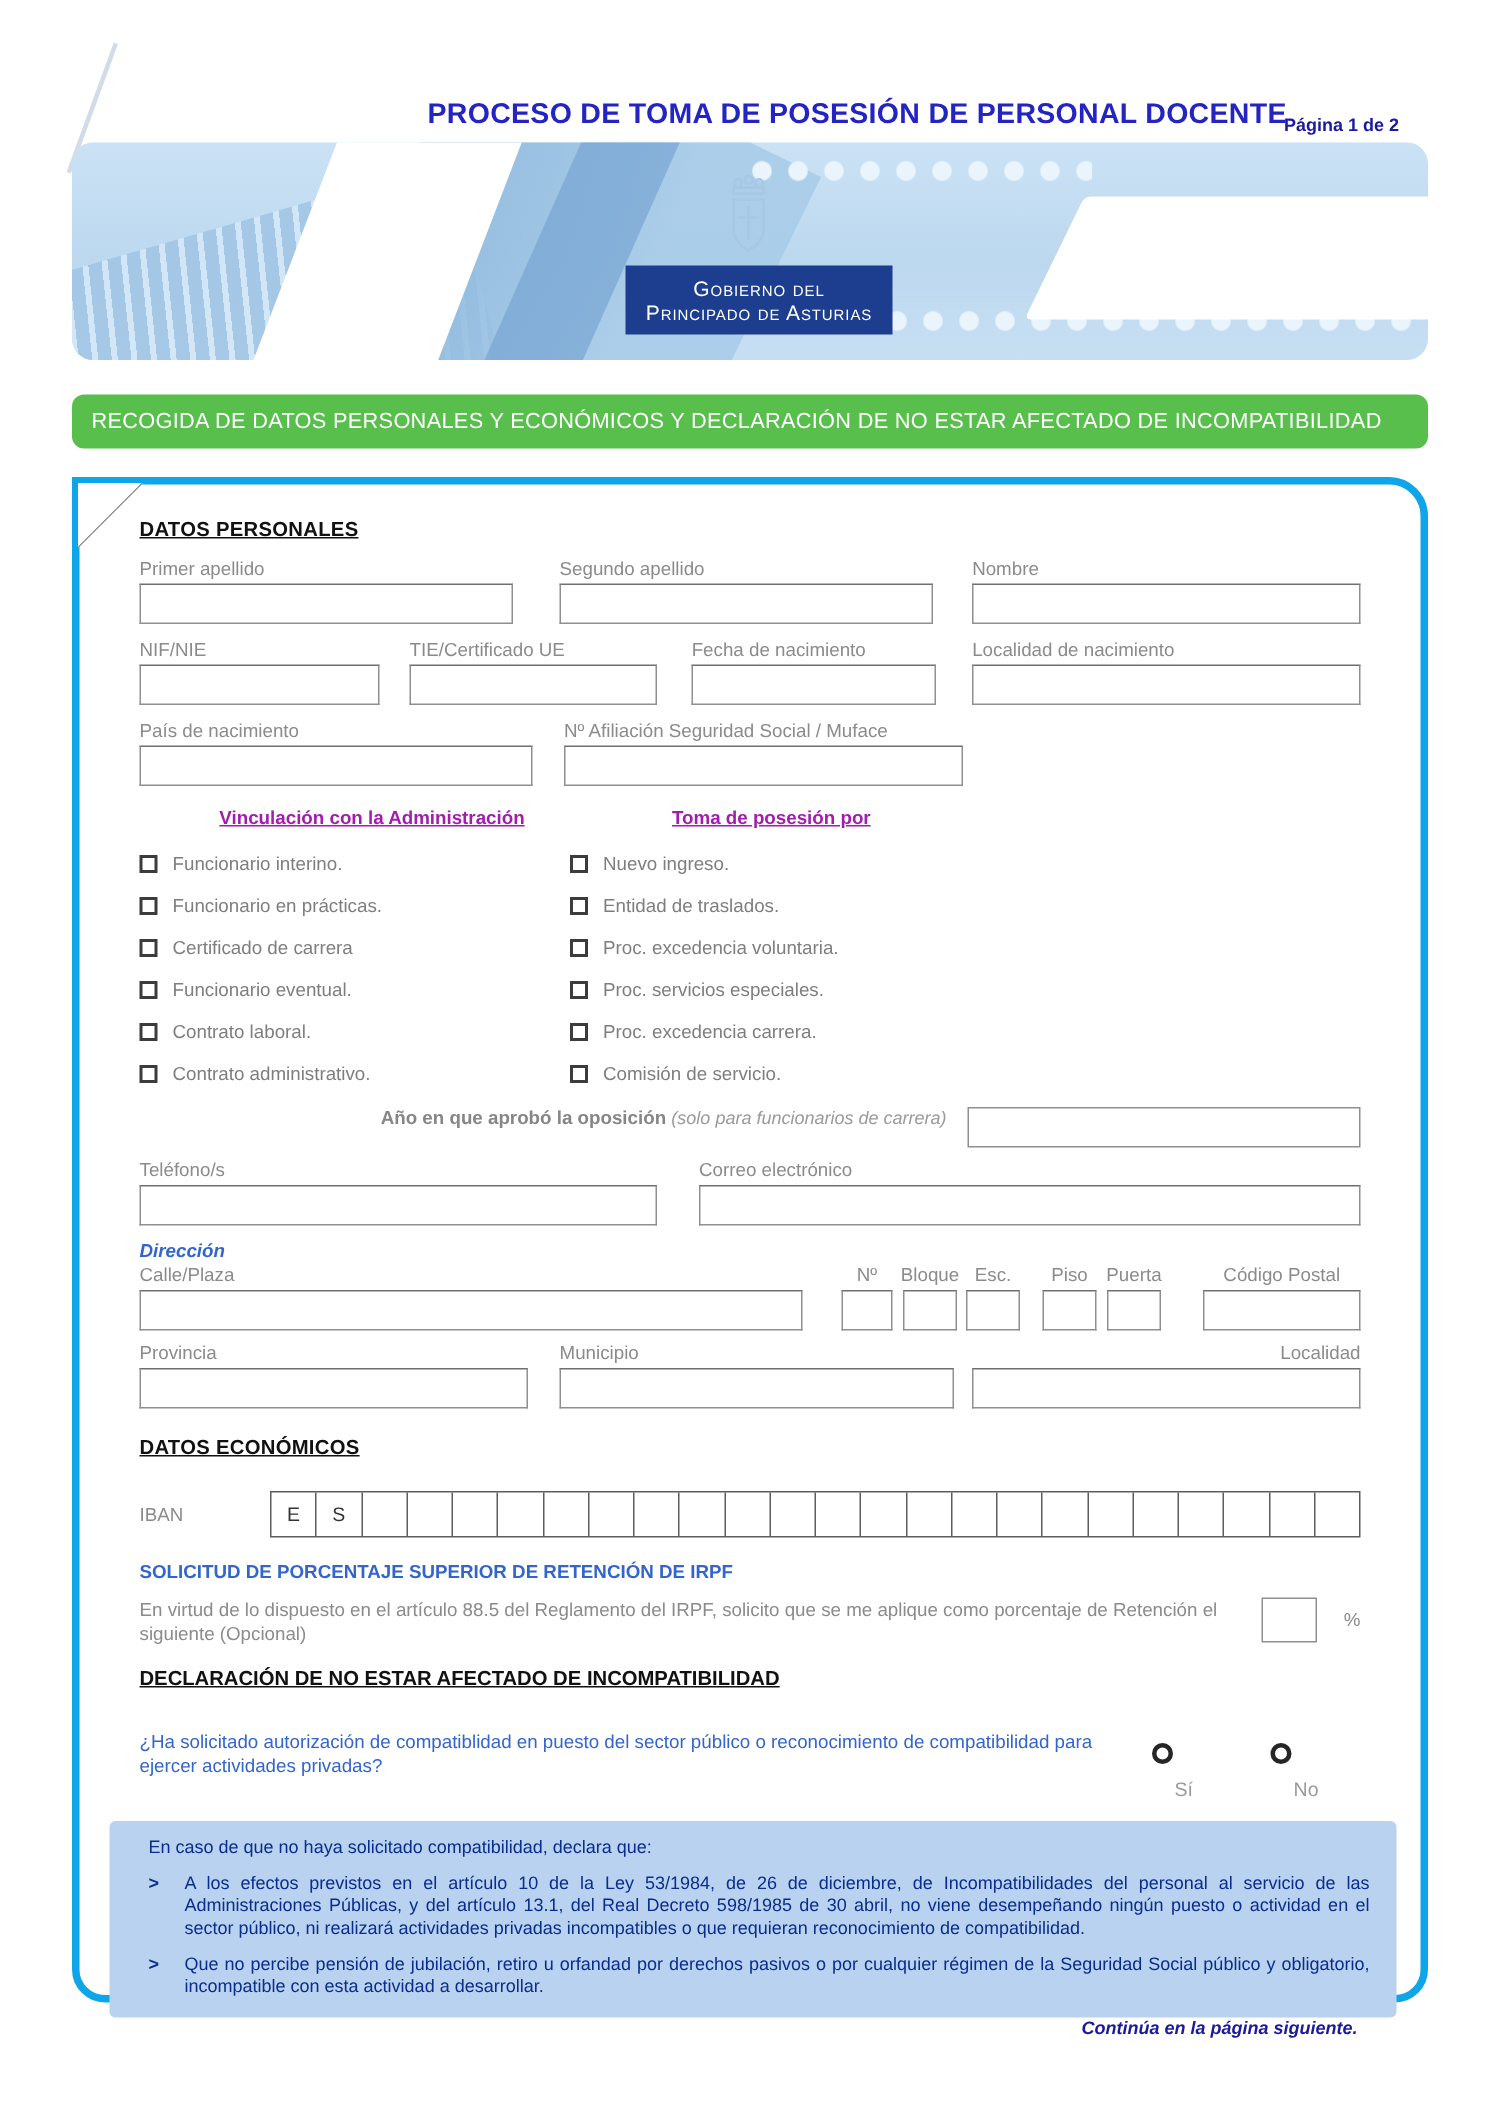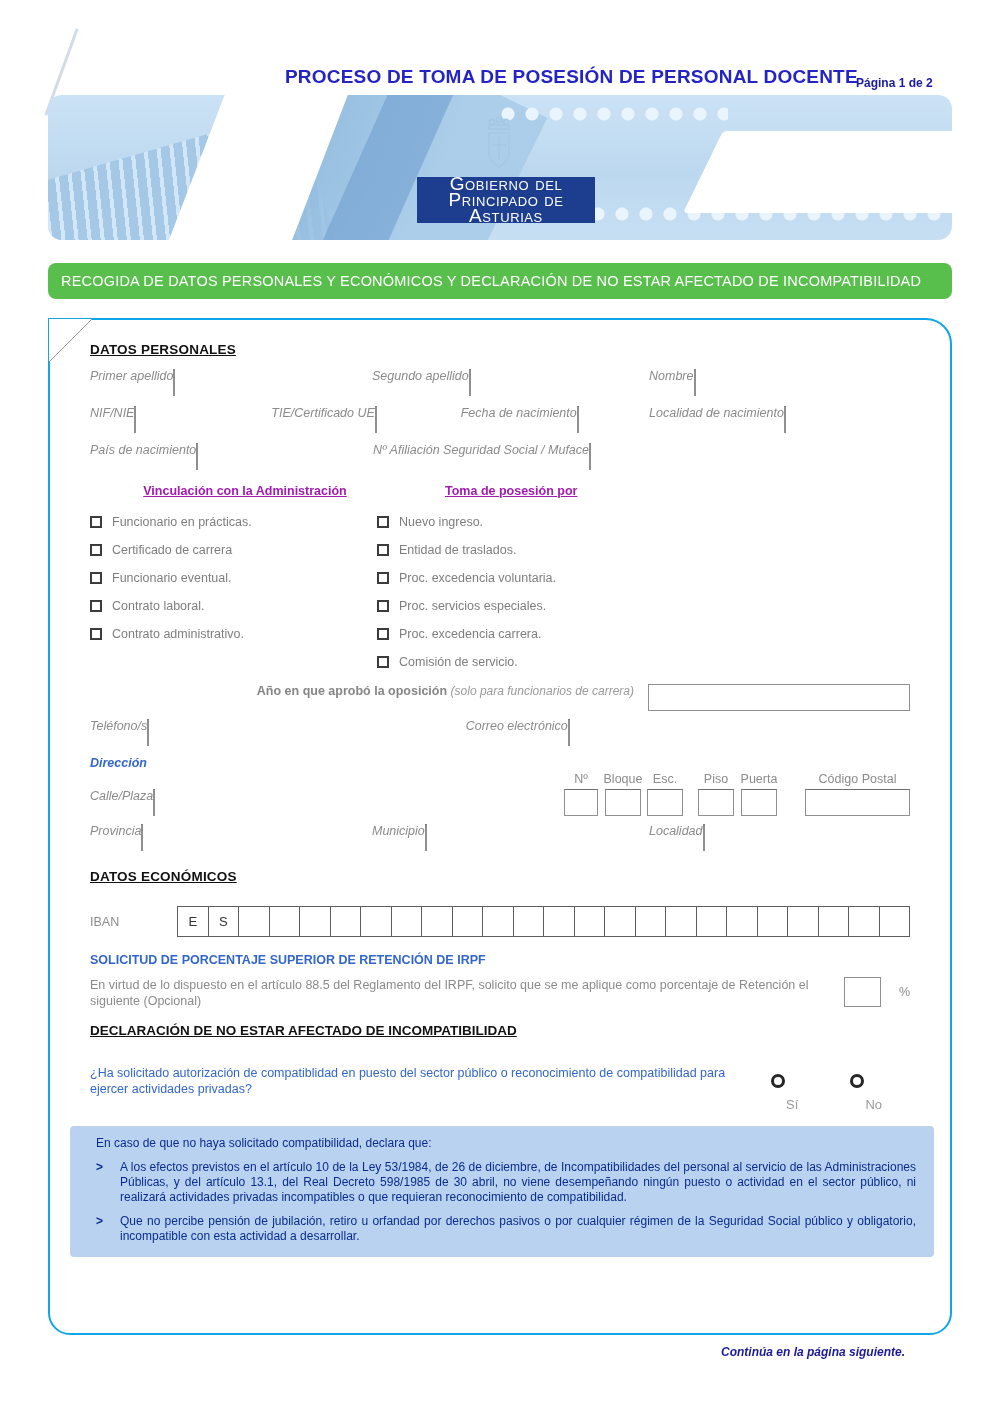--- a/index.html
+++ b/index.html
@@ -19,37 +19,37 @@
   .dots { position: absolute; height: 22px; background-image: radial-gradient(circle at 10px 11px, #eaf4fc 6px, rgba(0,0,0,0) 7px); background-size: 24px 22px; background-repeat: repeat-x; }
   .dots-a { left: 450px; top: 8px; width: 230px; }
   .dots-b { left: 540px; top: 108px; width: 360px; }
   .hp-slash { position: absolute; left: 150px; top: -45px; width: 115px; height: 250px; background: #fff; transform: rotate(21deg); }
   .hp-cut { position: absolute; left: 655px; top: 36px; width: 300px; height: 82px; background: #fff; transform: skewX(-26deg); border-radius: 4px; }
   .doc-title { position: absolute; left: 285px; top: 66px; font-size: 19px; font-weight: bold; color: #2424c4; letter-spacing: .2px; white-space: nowrap; }
   .page-indicator { position: absolute; left: 856px; top: 76px; font-size: 12px; font-weight: bold; color: #1a1aa0; }
   .coat { position: absolute; left: 479px; top: 116px; }
   .gov-box { position: absolute; left: 417px; top: 177px; width: 178px; height: 46px; background: #1d3d8f;
              color: #fff; display: flex; flex-direction: column; align-items: center; justify-content: center;
-             font-variant: small-caps; font-size: 19px; line-height: 16px; letter-spacing: .6px; text-align: center; }
+             font-variant: small-caps; font-size: 14px; line-height: 16px; letter-spacing: .6px; text-align: center; }
 
   
   .banner { position: absolute; left: 48px; top: 263px; width: 904px; height: 36px; background: #58bf4c; border-radius: 8px;
             color: #fff; font-size: 14.5px; letter-spacing: .2px; display: flex; align-items: center; padding-left: 13px; white-space: nowrap; }
 
   
-  .card { position: absolute; left: 48px; top: 318px; width: 904px; height: 1017px; border: 2px solid #0ea5e9;
+  .card { position: absolute; left: 48px; top: 318px; width: 904px; height: 1017px; border: 5px solid #0ea5e9;
           border-radius: 0 26px 22px 22px; background: #fff; padding: 22px 40px 24px 40px; }
   .card::before { content: ""; position: absolute; top: -1px; left: -1px; width: 44px; height: 44px;
           background: linear-gradient(to bottom right, #fff 0 calc(50% - 1px), #9a9a9a calc(50% - 1px) 50%, rgba(0,0,0,0) 50%); }
 
   .sec-h { font-size: 13.5px; font-weight: bold; color: #111; text-decoration: underline; letter-spacing: .2px; }
   .lbl { display: block; font-size: 12.5px; color: #8b8b8b; margin-bottom: 3px; white-space: nowrap; }
   .box { border: 1px solid #8f8f8f; border-top-color: #6f6f6f; height: 27px; background: #fff; }
   .row { display: flex; }
-  .fld { display: flex; flex-direction: row; font-style: italic; } .mt8 { margin-top: 8px; } .mt10 { margin-top: 10px; } .mt12 { margin-top: 12px; } .mt18 { margin-top: 18px; }
+  .fld { display: flex; flex-direction: column; } .mt8 { margin-top: 8px; } .mt10 { margin-top: 10px; } .mt12 { margin-top: 12px; } .mt18 { margin-top: 18px; }
 
   
   .chk-headers { display: flex; margin: 14px 0 10px 0; }
   .chk-head { font-size: 12.5px; font-weight: bold; color: #a21caf; text-decoration: underline; white-space: nowrap; }
   .cols { display: flex; }
   .col-left { width: 287px; }
   .col-right { flex: 1; }
   .chk-item { display: flex; align-items: center; height: 28px; }
   .chk { width: 12px; height: 12px; border: 2px solid #3c3c3c; margin-right: 10px; background: #fff; flex: 0 0 auto; }
   .chk-lbl { font-size: 12.5px; color: #7e7e7e; }
@@ -185,20 +185,24 @@
 
     <div class="chk-headers">
       <span class="chk-head" style="margin-left:40px; width:230px; text-align:center;">Vinculación con la Administración</span>
       <span class="chk-head" style="margin-left:85px;">Toma de posesión por</span>
     </div>
 
     <div class="cols">
       <div class="col-left">
         <div class="chk-item">
           <span class="chk"></span>
+          <span class="chk-lbl">Funcionario interino.</span>
+        </div>
+        <div class="chk-item">
+          <span class="chk"></span>
           <span class="chk-lbl">Funcionario en prácticas.</span>
         </div>
         <div class="chk-item">
           <span class="chk"></span>
           <span class="chk-lbl">Certificado de carrera</span>
         </div>
         <div class="chk-item">
           <span class="chk"></span>
           <span class="chk-lbl">Funcionario eventual.</span>
         </div>
@@ -294,21 +298,21 @@
 
     <div class="row mt8">
       <div class="fld" style="width:262px;">
         <span class="lbl">Provincia</span>
         <div class="box"></div>
       </div>
       <div class="fld" style="width:266px; margin-left:21px;">
         <span class="lbl">Municipio</span>
         <div class="box"></div>
       </div>
-      <div class="fld" style="width:262px; margin-left:12px;">
+      <div class="fld" style="width:262px; margin-left:12px;text-align:right;">
         <span class="lbl">Localidad</span>
         <div class="box"></div>
       </div>
     </div>
 
     <div class="sec-h mt18">DATOS ECONÓMICOS</div>
 
 
     <div class="row mt18" style="margin-top:22px;">
       <div class="left-lbl">IBAN</div>

